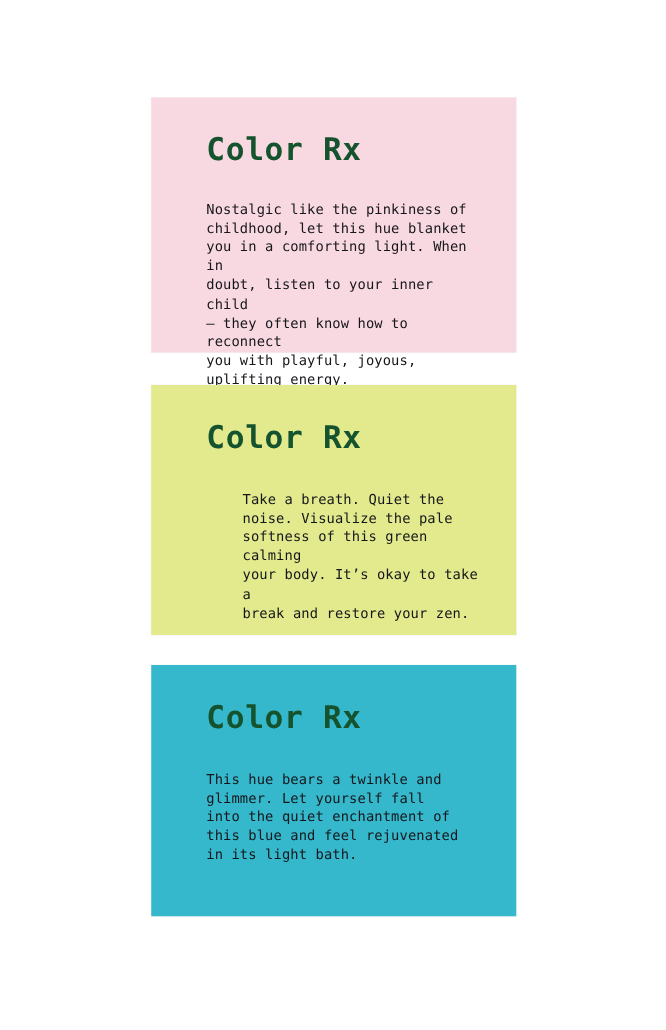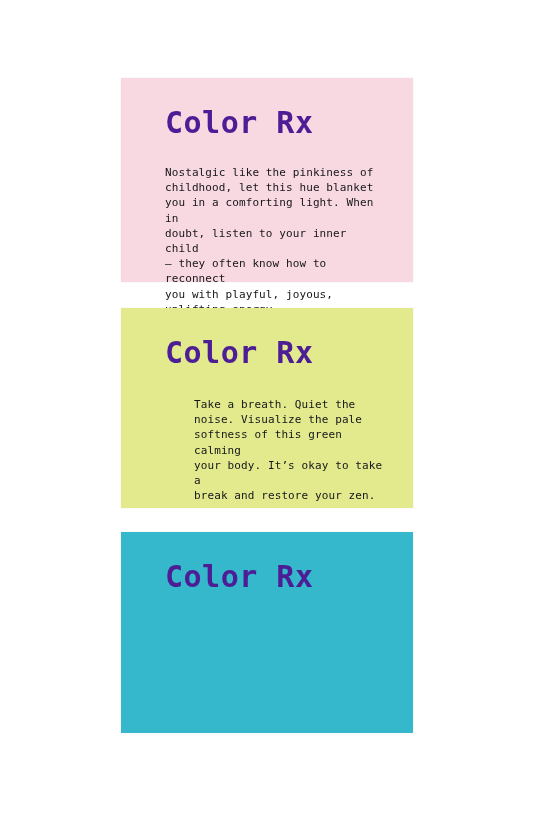--- a/index.html
+++ b/index.html
@@ -31,24 +31,24 @@
     box-shadow: 0 0 0 0.5px rgba(0,0,0,0.045);
   }
 
   #card-pink   { top: 78px;  height: 204px; background: #f9d9e1; }
   #card-green  { top: 308px; height: 200px; background: #e2ea8d; }
   #card-blue   { top: 532px; height: 201px; background: #35b7cc; }
 
   .card-title {
     margin: 0;
     font-family: "DejaVu Sans Mono", "Liberation Mono", monospace;
-    font-size: 30px;
+    font-size: 25px;
     font-weight: bold;
     letter-spacing: 0.5px;
-    color: #4c1d95;
+    color: #14532d;
     line-height: 1.1;
   }
 
   .card-body {
     margin: 0;
     padding-top: 26px;
     font-family: "DejaVu Sans Mono", "Liberation Mono", monospace;
     font-size: 11px;
     font-weight: normal;
     line-height: 15.2px;
@@ -80,15 +80,20 @@
     <h2 class="card-title">Color Rx</h2>
     <p class="card-body">Take a breath. Quiet the
 noise. Visualize the pale
 softness of this green calming
 your body. It’s okay to take a
 break and restore your zen.</p>
   </div>
 
   <div class="color-card" id="card-blue">
     <h2 class="card-title">Color Rx</h2>
+    <p class="card-body">This hue bears a twinkle and
+glimmer. Let yourself fall
+into the quiet enchantment of
+this blue and feel rejuvenated
+in its light bath.</p>
   </div>
 
 </div>
 
 </body></html>

